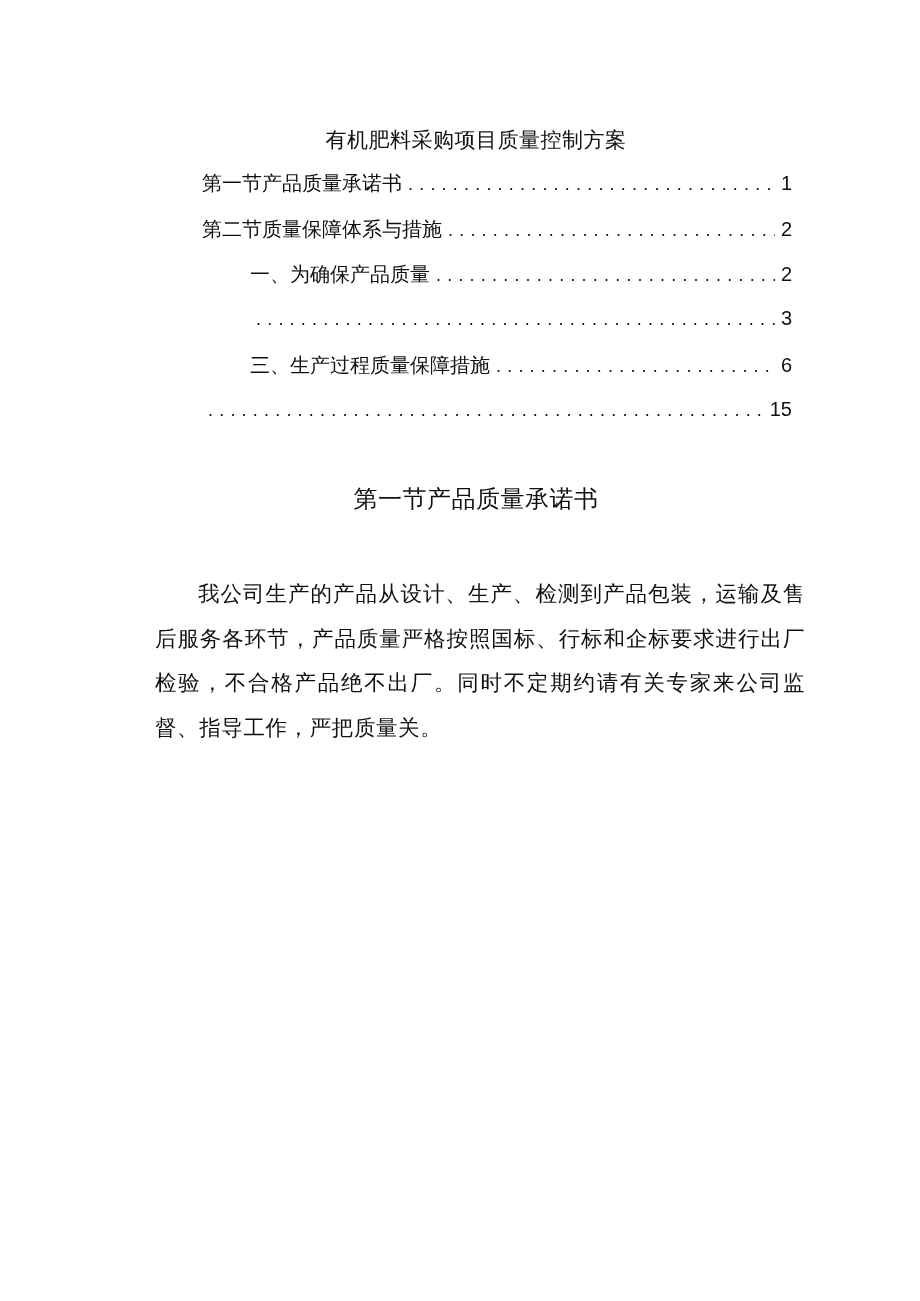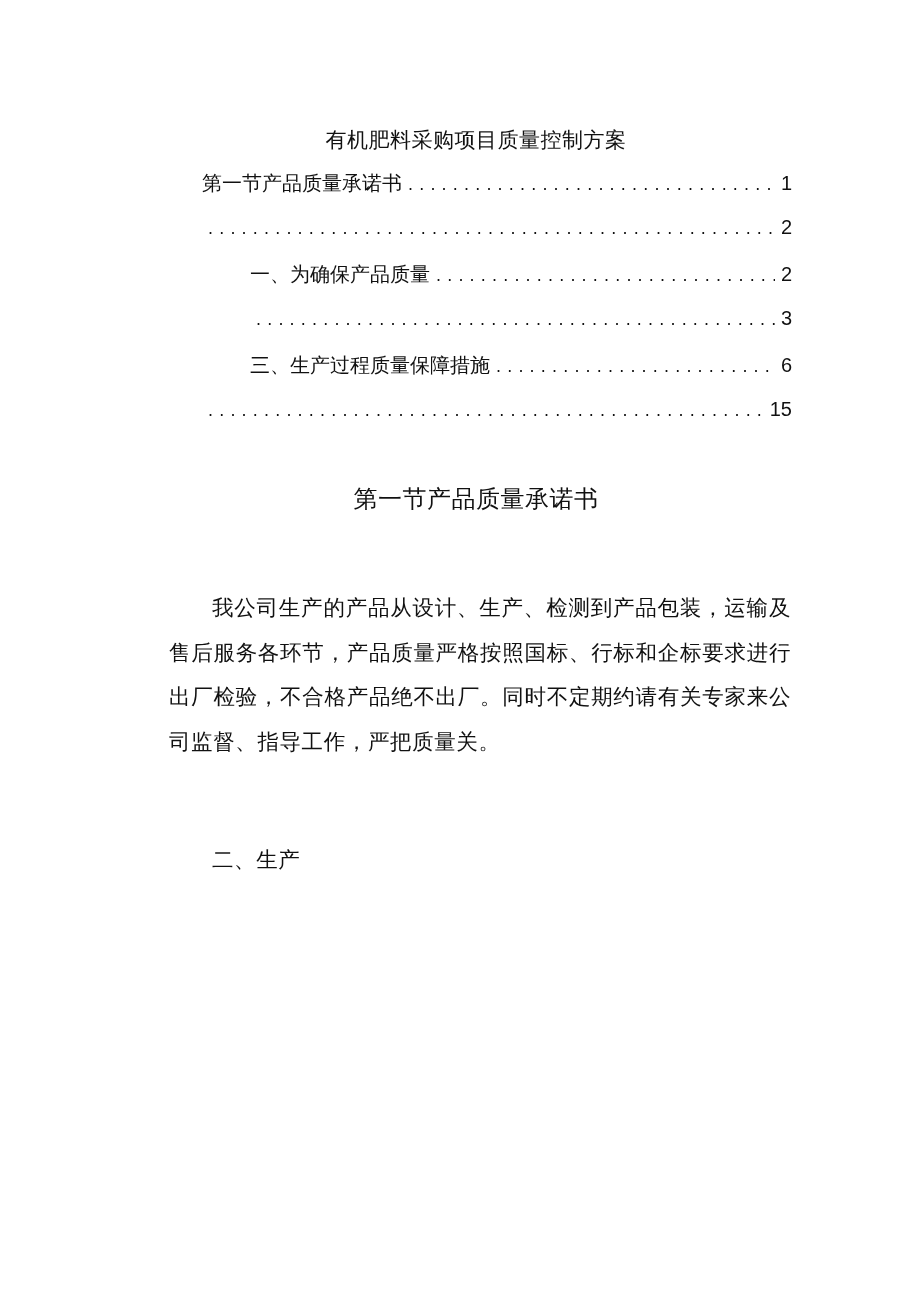--- a/index.html
+++ b/index.html
@@ -27,37 +27,38 @@
     .toc-page { font-family: "Liberation Sans", sans-serif; font-size: 20px; white-space: nowrap; }
     .section-heading {
       position: absolute; left: 0; width: 920px; top: 483px;
       text-align: center; font-size: 24px; letter-spacing: 0.5px;
     }
     .body {
       position: absolute; left: 139px; width: 650px; top: 572px;
       font-size: 21.5px; line-height: 44.7px; text-align: justify;
       letter-spacing: 0.6px;
     }
-    .body p { margin: 14px; text-indent: 2em; }
+    .body p { margin: 0; text-indent: 2em; }
     .body .gap { height: 45px; }
     .body .sub-heading { text-indent: 2em; }
   </style>
 </head>
 <body>
 
 <div class="page">
   <div class="doc-title">有机肥料采购项目质量控制方案</div>
 
   <div class="toc">
     <div class="toc-row">
       <span class="toc-text">第一节产品质量承诺书</span>
       <span class="toc-dots">............................................................</span>
       <span class="toc-page">1</span>
     </div>
     <div class="toc-row">
+      <span class="toc-text">第二节质量保障体系与措施</span>
       <span class="toc-dots">............................................................</span>
       <span class="toc-page">2</span>
     </div>
     <div class="toc-row sub">
       <span class="toc-text">一、为确保产品质量</span>
       <span class="toc-dots">............................................................</span>
       <span class="toc-page">2</span>
     </div>
     <div class="toc-row sub">
       <span class="toc-dots">............................................................</span>
@@ -72,15 +73,14 @@
       <span class="toc-dots">............................................................</span>
       <span class="toc-page">15</span>
     </div>
   </div>
 
   <div class="section-heading">第一节产品质量承诺书</div>
 
   <div class="body">
     <p>我公司生产的产品从设计、生产、检测到产品包装，运输及售后服务各环节，产品质量严格按照国标、行标和企标要求进行出厂检验，不合格产品绝不出厂。同时不定期约请有关专家来公司监督、指导工作，严把质量关。</p>
     <div class="gap"></div>
-    <p class="sub-heading">二、生产</p>
   </div>
 </div>
 
 </body></html>

